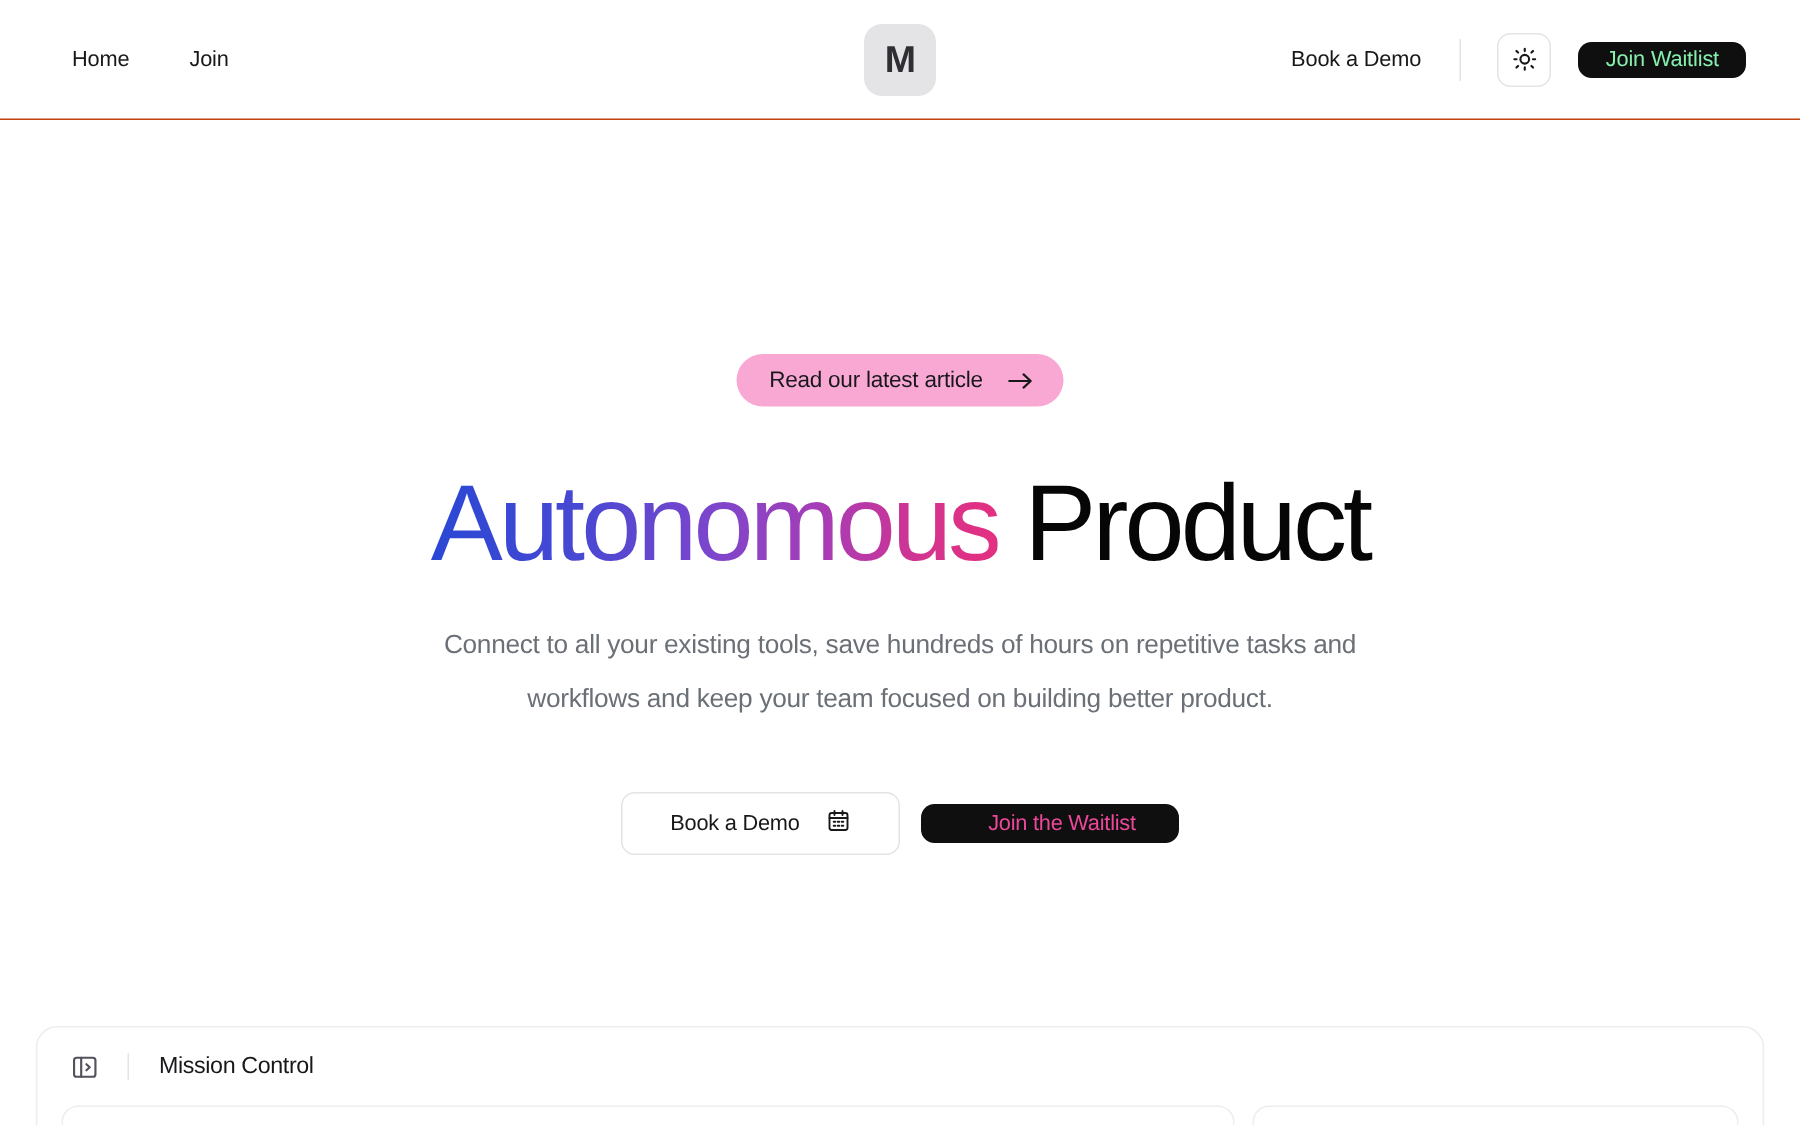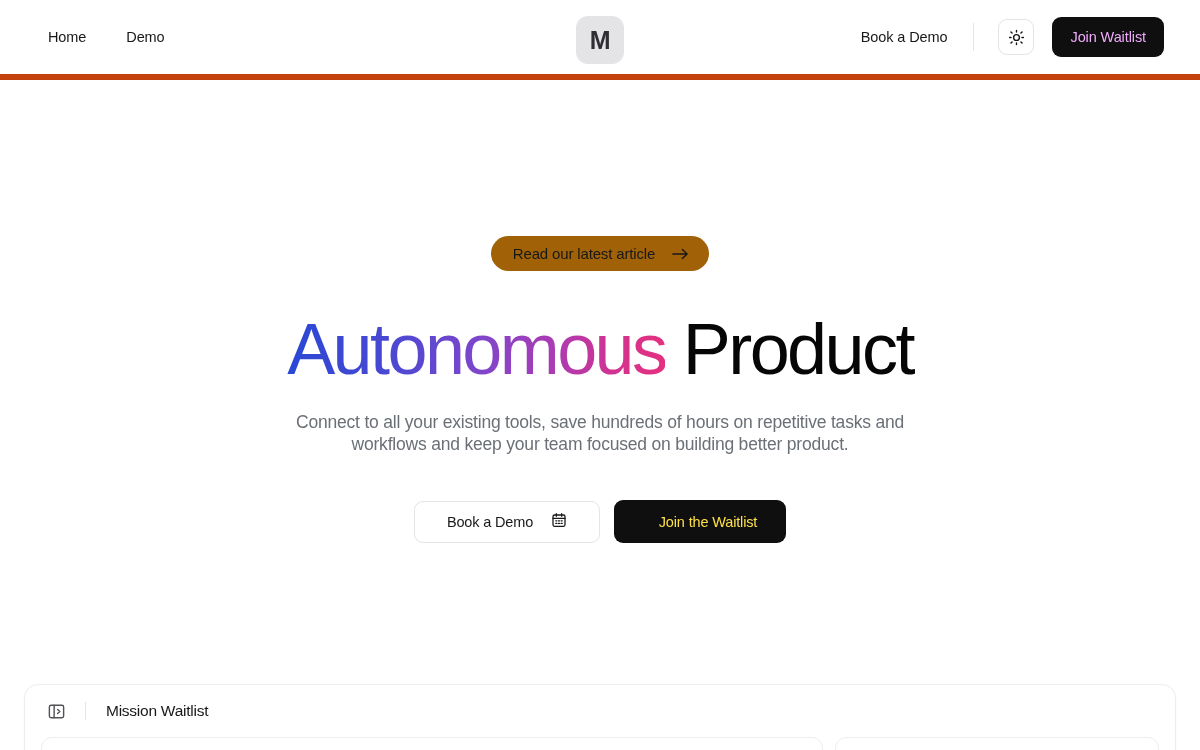--- a/index.html
+++ b/index.html
@@ -12,21 +12,21 @@
     font-family: "Liberation Sans", sans-serif;
     background: #ffffff;
     color: #0a0a0a;
     -webkit-font-smoothing: antialiased;
   }
 
   
   .header {
     height: 80px;
     width: 100%;
-    border-bottom: 6px solid #c2410c;
+    border-bottom: 1px solid #c2410c;
     display: flex;
     align-items: center;
     position: relative;
     background: #fff;
   }
   .nav-left {
     display: flex;
     align-items: center;
     gap: 40px;
     padding-left: 48px;
@@ -86,41 +86,41 @@
     border-radius: 9px;
     background: #fff;
     display: flex;
     align-items: center;
     justify-content: center;
     cursor: pointer;
     margin-right: 18px;
   }
   .btn-dark {
     background: #0f0f10;
-    color: #f0abfc;
+    color: #86efac;
     border: none;
     border-radius: 9px;
     font-size: 14.5px;
     font-family: inherit;
     letter-spacing: -0.1px;
     padding: 0 18px;
-    height: 40px;
+    height: 24px;
     cursor: pointer;
   }
 
   
   .hero {
     text-align: center;
     padding-top: 156px;
   }
   .pill {
     display: inline-flex;
     align-items: center;
     gap: 17px;
-    background: #a16207;
+    background: #f9a8d4;
     border-radius: 999px;
     padding: 9px 20px 9px 22px;
     font-size: 15px;
     color: #18181b;
     letter-spacing: -0.15px;
     cursor: pointer;
   }
   .pill-arrow {
     display: inline-flex;
     align-items: center;
@@ -137,21 +137,21 @@
     background: linear-gradient(90deg, #2948d4 0%, #4b48d2 28%, #7d46cc 50%, #a93cb4 70%, #d3338f 87%, #e43080 100%);
     -webkit-background-clip: text;
     background-clip: text;
     -webkit-text-fill-color: transparent;
     color: transparent;
   }
   .subhead {
     margin: 26px auto 0;
     width: 620px;
     font-size: 17.5px;
-    line-height: 22px;
+    line-height: 36px;
     color: #6b7077;
     letter-spacing: -0.2px;
   }
   .cta-row {
     margin-top: 45px;
     display: flex;
     justify-content: center;
     align-items: center;
     gap: 14px;
   }
@@ -165,26 +165,26 @@
     align-items: center;
     justify-content: center;
     gap: 18px;
     font-size: 14.5px;
     font-family: inherit;
     color: #18181b;
     letter-spacing: -0.15px;
     cursor: pointer;
   }
   .btn-cta-dark {
-    height: 43px;
+    height: 26px;
     min-width: 172px;
     border: none;
     border-radius: 9px;
     background: #0f0f10;
-    color: #fde047;
+    color: #ec4899;
     font-size: 14.5px;
     font-family: inherit;
     letter-spacing: -0.15px;
     display: inline-flex;
     align-items: center;
     justify-content: center;
     cursor: pointer;
     padding-left: 16px;
   }
 
@@ -246,21 +246,21 @@
     background: #fff;
   }
 </style>
 </head>
 <body>
 
 <div class="header">
 
   <div class="nav-left">
     <a class="nav-link">Home</a>
-    <a class="nav-link">Demo</a>
+    <a class="nav-link">Join</a>
   </div>
 
   <div class="logo-wrap">
     <span class="logo-mark">M</span>
   </div>
 
   <div class="nav-right">
     <span class="nav-demo">Book a Demo</span>
 
     <div class="divider-v"></div>
@@ -312,19 +312,19 @@
 <div class="mc-card">
   <div class="mc-head">
     <span class="mc-icon">
       <svg width="19" height="19" viewBox="0 0 24 24" fill="none" stroke="#52525b" stroke-width="1.8" stroke-linecap="round" stroke-linejoin="round">
         <rect x="3" y="4" width="18" height="16" rx="2.2"></rect>
         <path d="M9 4v16"></path>
         <path d="M13.4 9.4l2.8 2.6-2.8 2.6"></path>
       </svg>
     </span>
     <span class="mc-sep"></span>
-    <span class="mc-title">Mission Waitlist</span>
+    <span class="mc-title">Mission Control</span>
   </div>
   <div class="mc-panels">
     <div class="mc-panel-a"></div>
     <div class="mc-panel-b"></div>
   </div>
 </div>
 
 </body></html>

